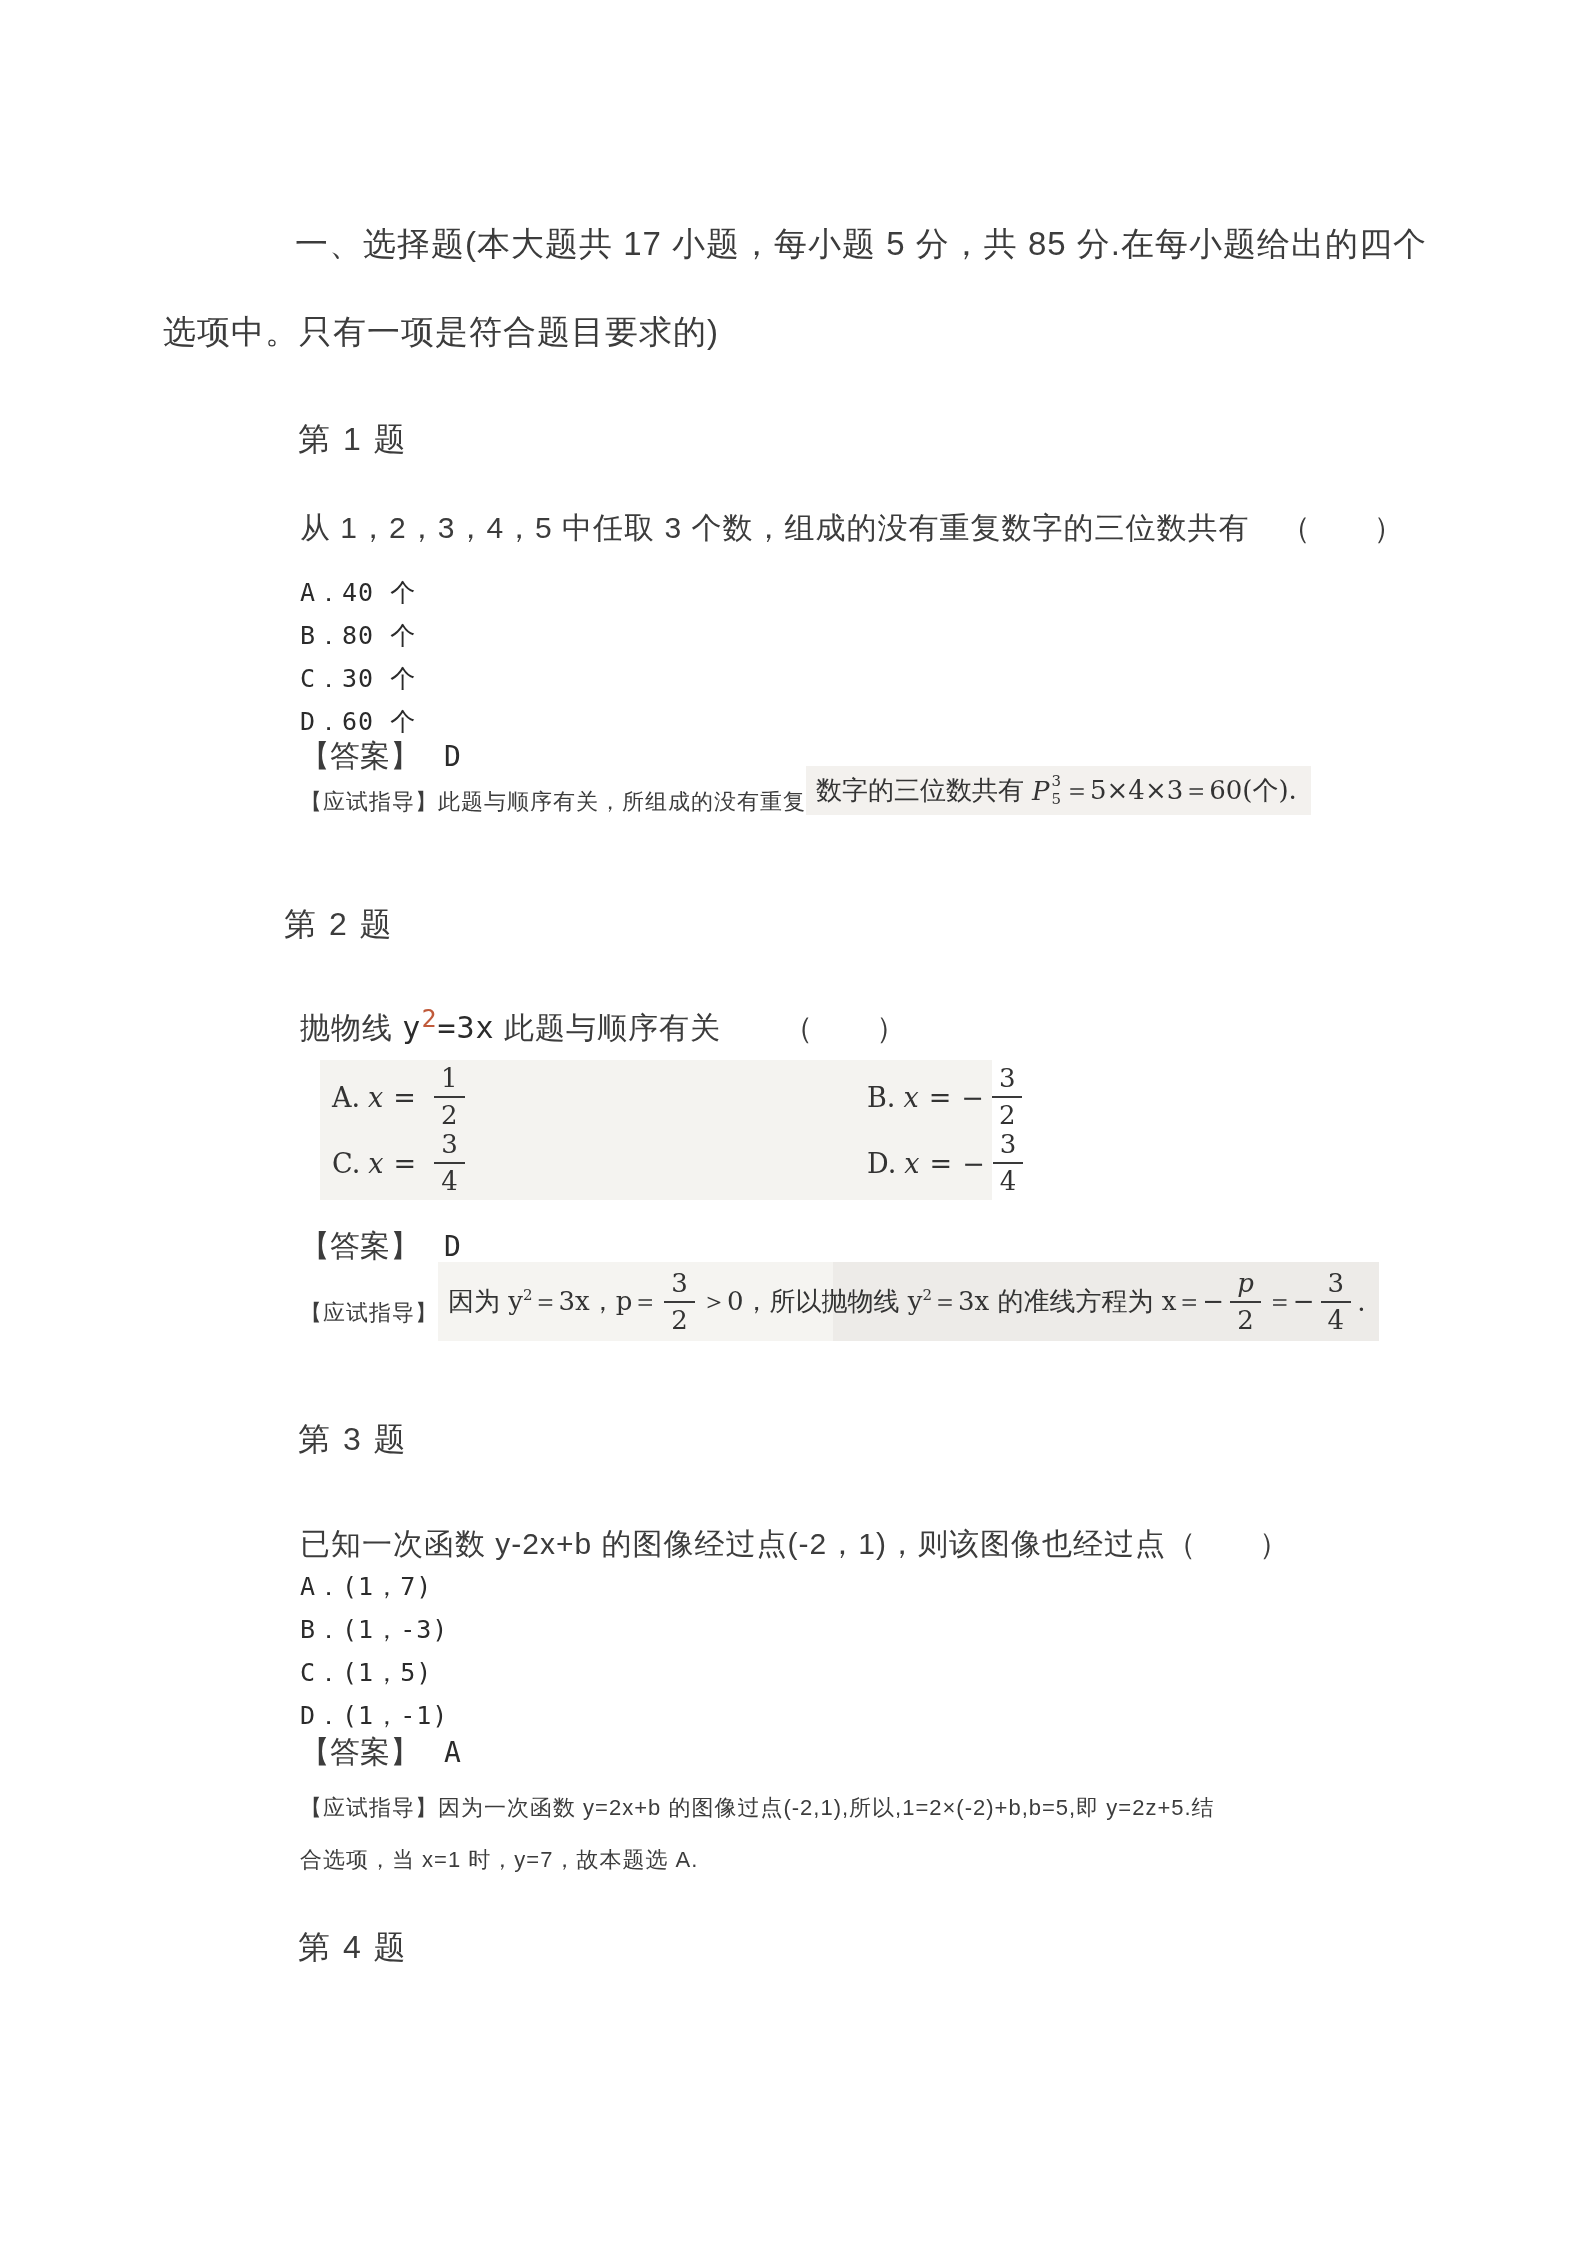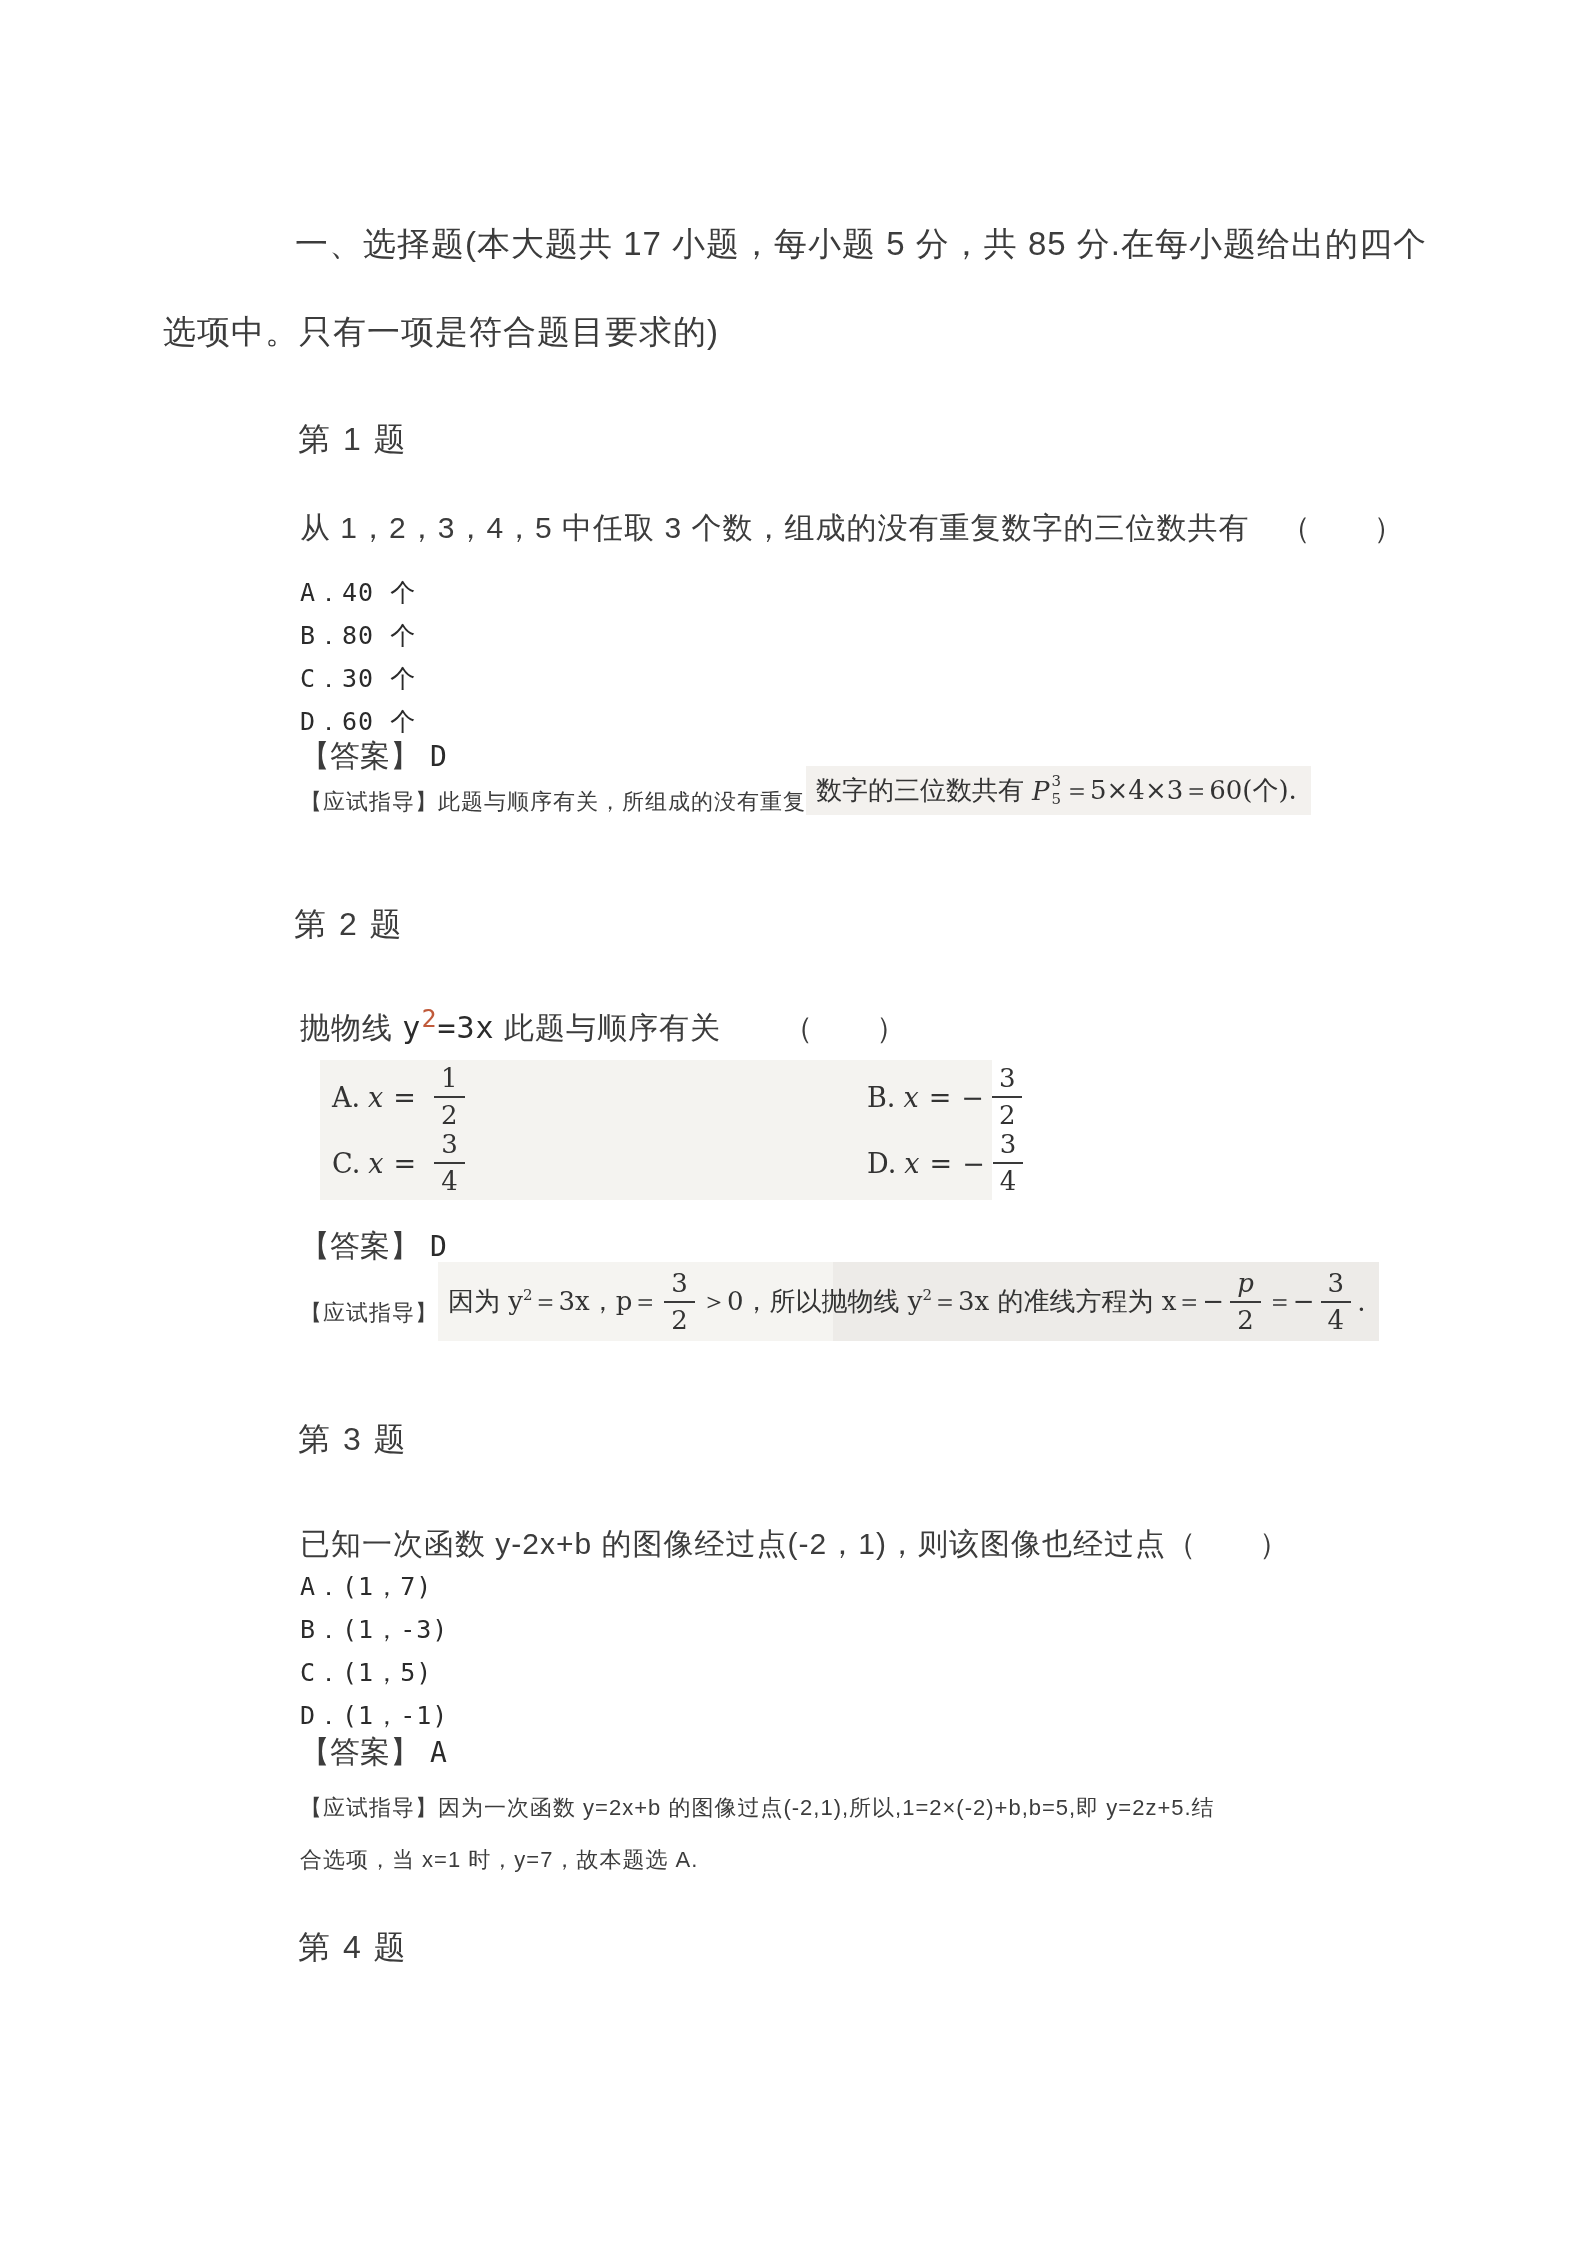--- a/index.html
+++ b/index.html
@@ -14,21 +14,21 @@
   }
   .abs{position:absolute;white-space:nowrap;}
   .hei{font-family:"Liberation Sans",sans-serif;color:#3c3c3c;}
   .mono{font-family:"DejaVu Sans Mono",monospace;color:#2b2b2b;}
 
   .header-line{font-size:33px;letter-spacing:1px;}
   .q-title{font-size:32px;letter-spacing:2px;}
   .q-text{font-size:30px;letter-spacing:1px;}
   .opt-line{font-size:25px;letter-spacing:1px;}
 
-  .ans-line{display:flex;align-items:baseline;gap:10px;}
+  .ans-line{display:flex;align-items:baseline;gap:24px;}
   .ans-label{font-size:30px;}
   .ans-val{font-size:28px;}
 
   .guide-line{display:flex;align-items:center;}
   .guide-prefix{font-size:22px;letter-spacing:1px;margin-top:23px;}
 
   
   .img-seg{
     display:inline-flex;align-items:center;
     background:#f3f1ee;
@@ -94,21 +94,21 @@
       <span class="run">数字的三位数共有</span>
       <span class="run var" style="margin-left:8px;">P</span>
       <span class="psupsub">
         <span>3</span>
         <span>5</span>
       </span>
       <span class="run">＝5×4×3＝60(个).</span>
     </span>
   </div>
 
-  <div class="abs q-title hei" style="left:294px;top:903px;">第 2 题</div>
+  <div class="abs q-title hei" style="left:284px;top:903px;">第 2 题</div>
 
   <div class="abs q-text hei" style="left:300px;top:1008px;">
     <span>抛物线 </span><span class="mono">y</span><sup class="mono q2-sup">2</sup><span class="mono">=3x</span><span> 此题与顺序有关　　（　　）</span>
   </div>
 
   <div class="opt-img-block">
     <div class="opt-frac">
       <span class="opt-label">A.</span>
       <span class="var">x</span>
       <span class="eq">=</span>

